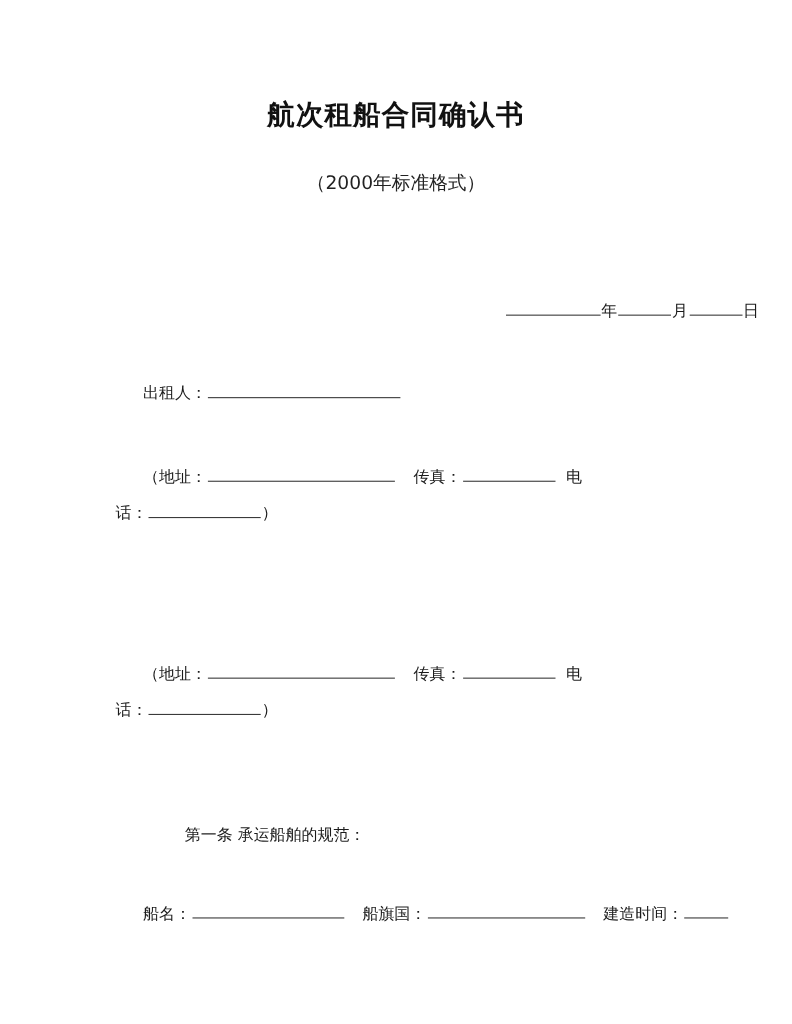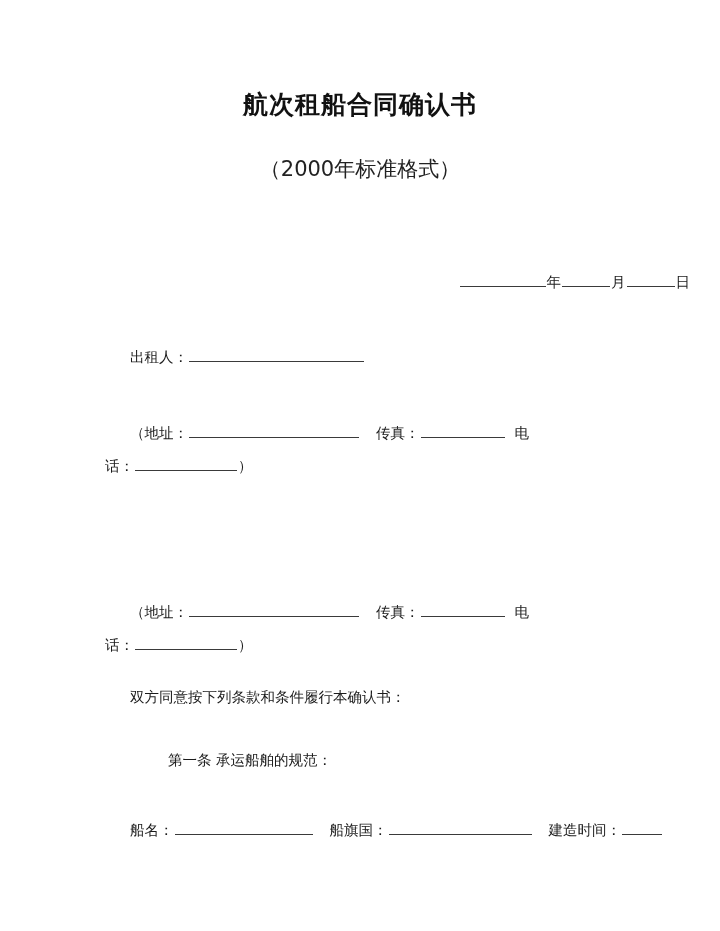--- a/index.html
+++ b/index.html
@@ -35,21 +35,21 @@
     letter-spacing: 1px;
     color: #111111;
     margin-top: 10px;
   }
   .doc-subtitle {
     position: absolute;
     left: 0;
     top: 155px;
     width: 720px;
     text-align: center;
-    font-size: 21px;
+    font-size: 17px;
     font-weight: normal;
     color: #222222;
   }
 
   
   .line {
     position: absolute;
     font-size: 14.5px;
     line-height: 20px;
     color: #1b1b1b;
@@ -125,21 +125,20 @@
 
 
   <div class="line indent-line row-addr2">
     <span>（地址：</span><span class="blank b-addr"></span><span class="gap-md"></span><span>传真：</span><span class="blank b-fax"></span><span class="gap-sm"></span><span>电</span>
   </div>
 
   <div class="line margin-line row-addr2cont">
     <span>话：</span><span class="blank b-tel"></span><span>）</span>
   </div>
 
-  <div class="line indent-line row-agree">双方同意按下列条款和条件履行本确认书：</div>
 
   <div class="line indent-line row-article1">第一条  承运船舶的规范：</div>
 
   <div class="line indent-line row-vessel">
     <span>船名：</span><span class="blank b-ship"></span><span class="gap-md"></span><span>船旗国：</span><span class="blank b-flag"></span><span class="gap-md"></span><span>建造时间：</span><span class="blank b-built"></span>
   </div>
 
 </div>
 
 </body></html>

